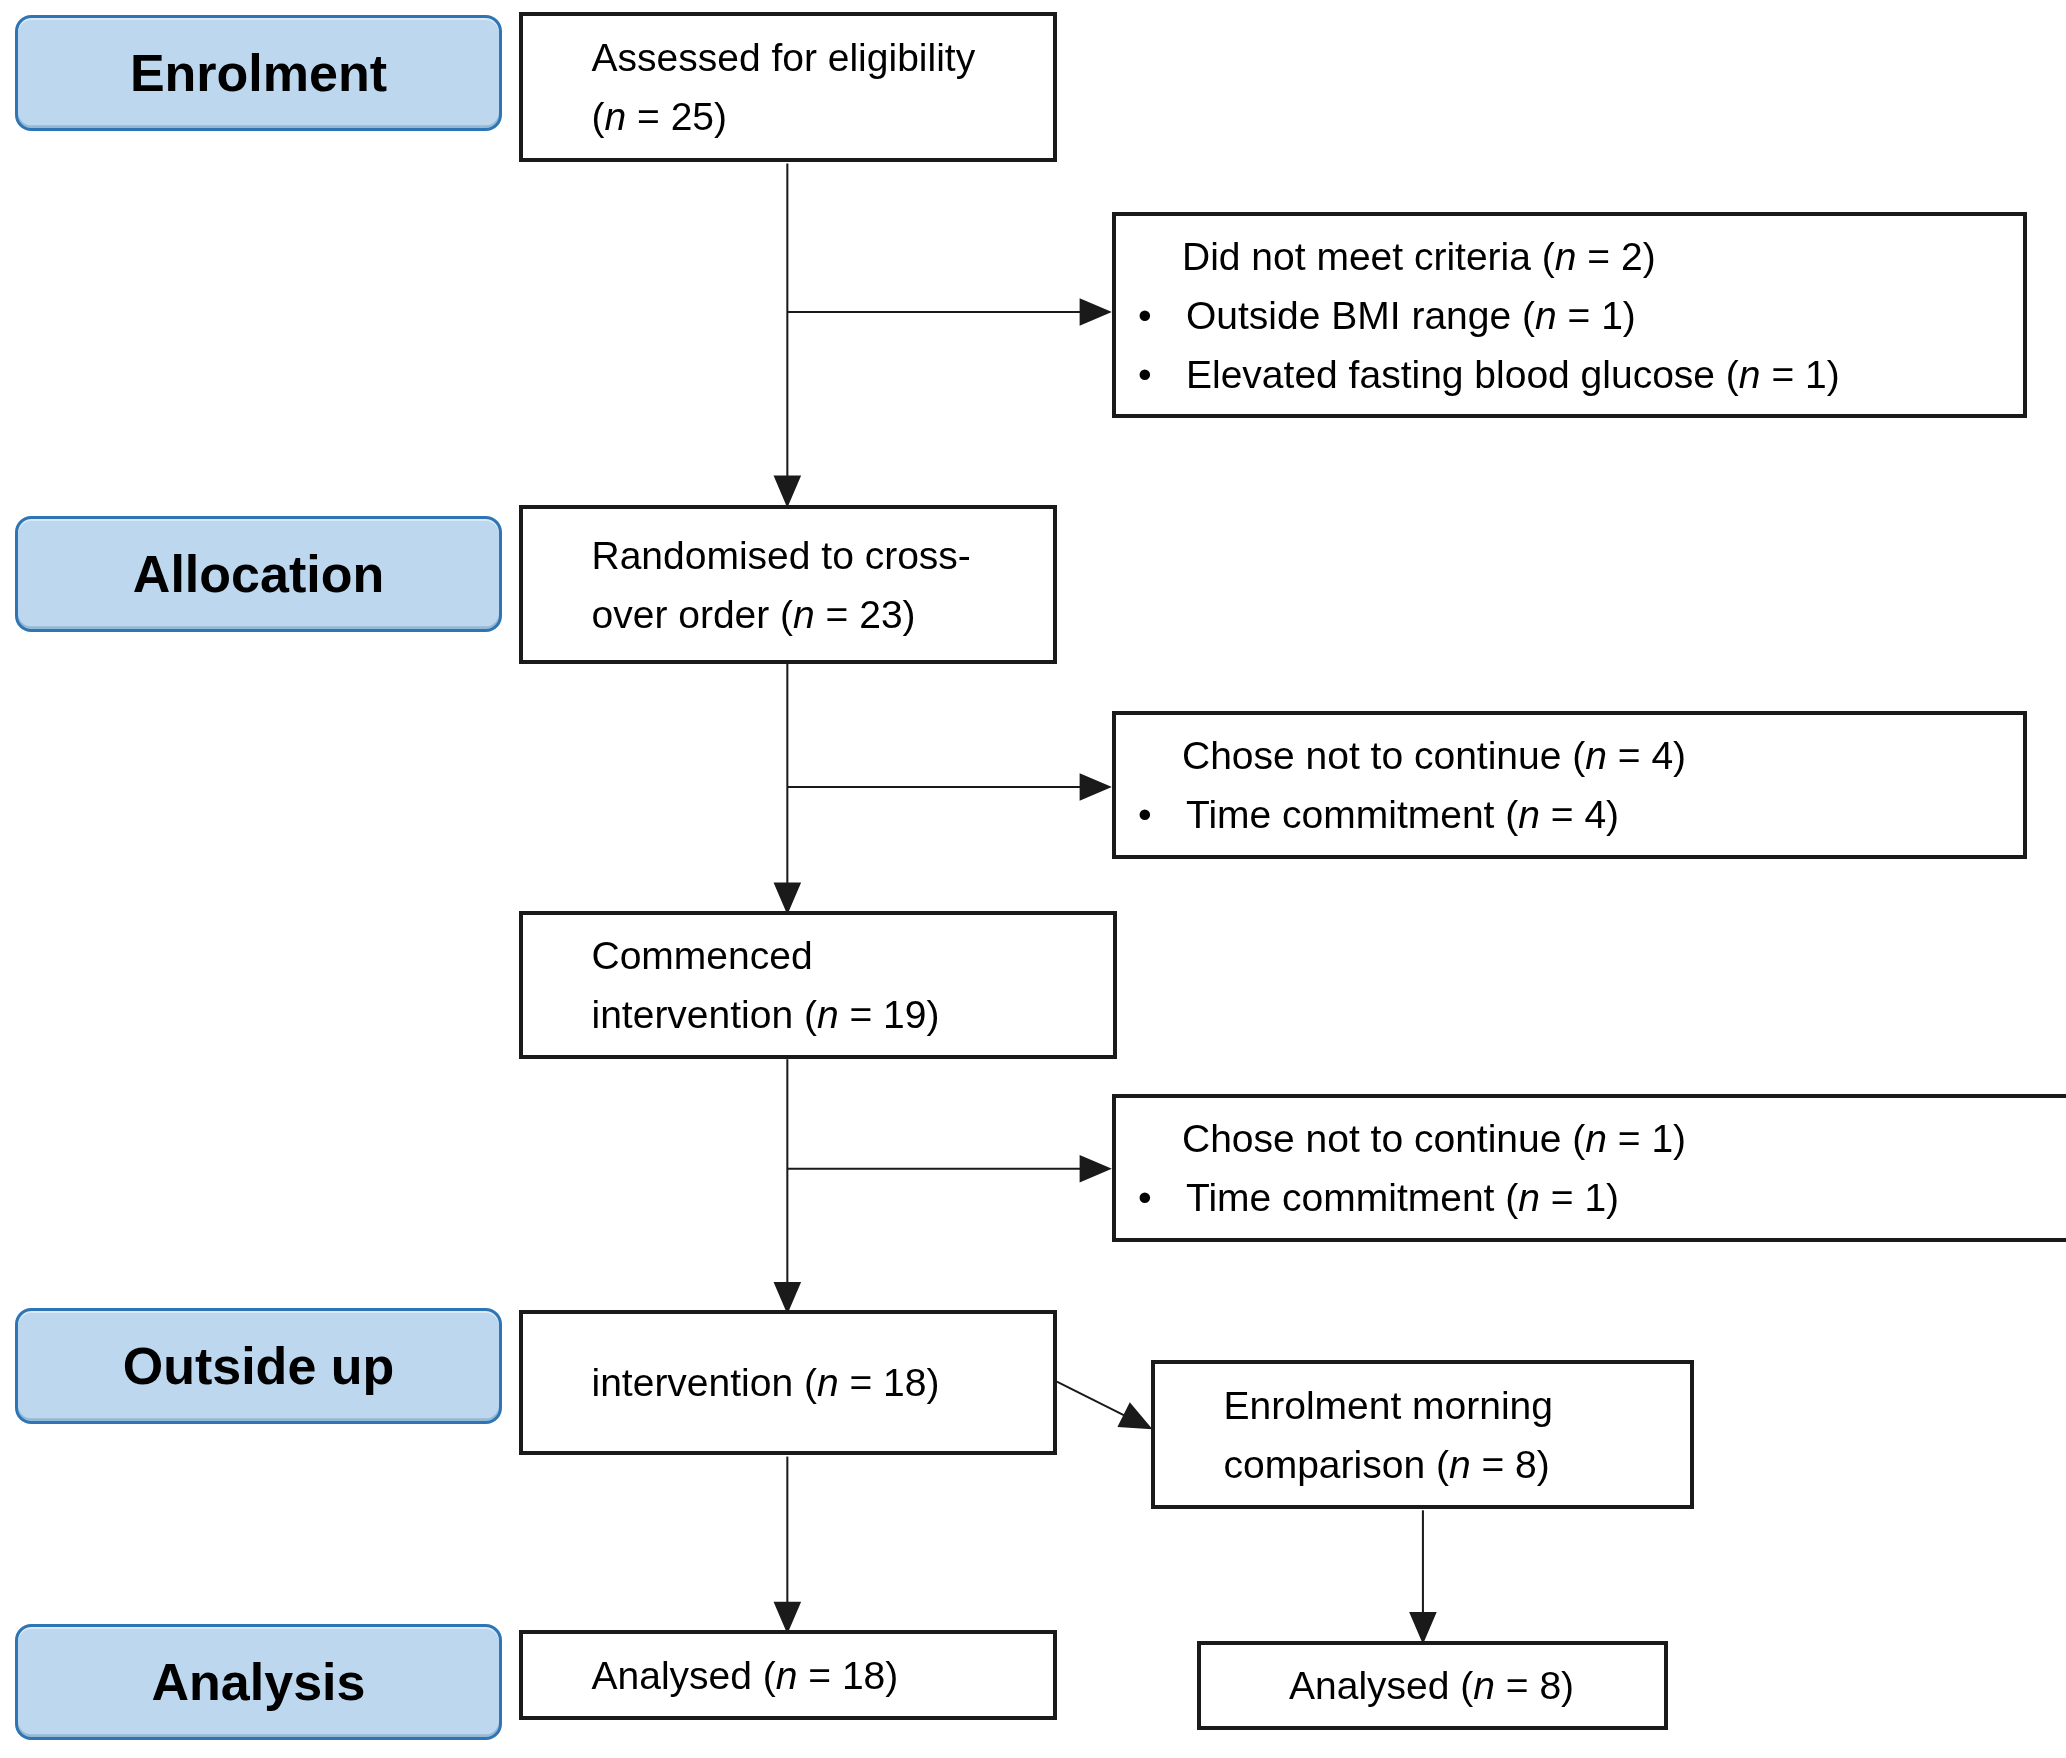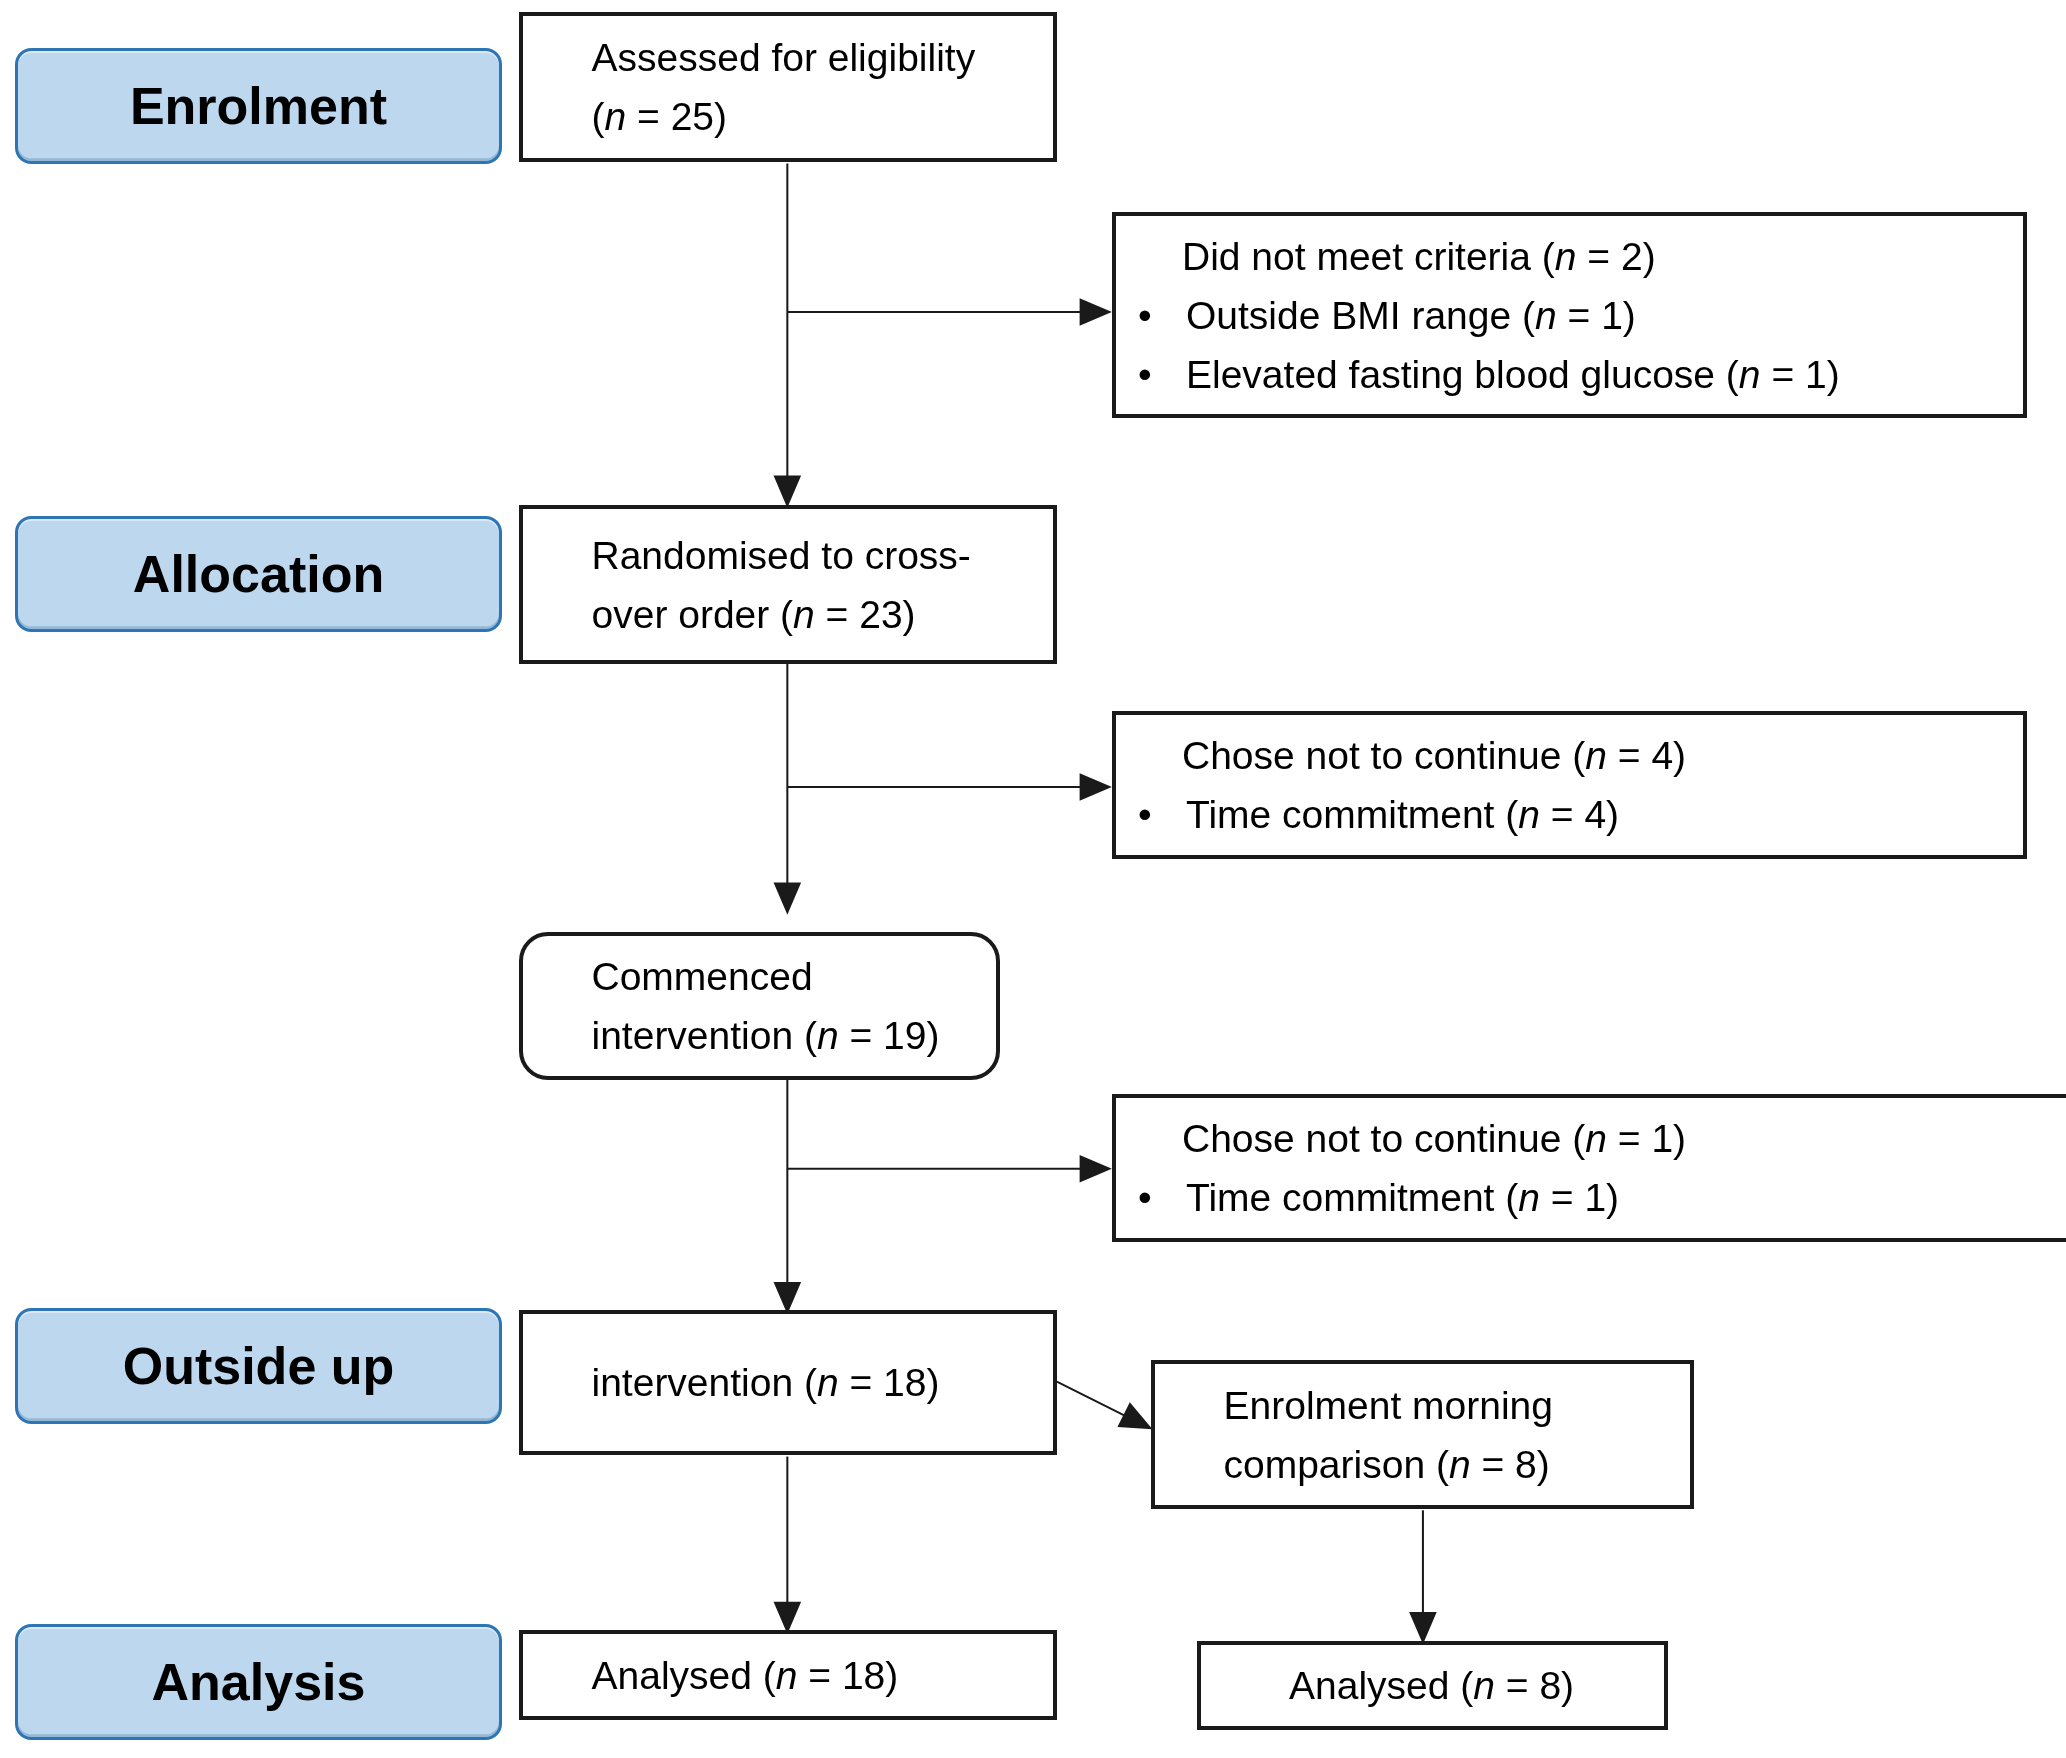--- a/index.html
+++ b/index.html
@@ -26,39 +26,39 @@
     position: absolute;
     left: 15px; width: 487px; height: 116px;
     background: #BDD7EE;
     border: 3.4px solid #2E75B6;
     border-radius: 16.3px;
     box-sizing: border-box;
     display: flex; align-items: center; justify-content: center;
     font-size: 52px; font-weight: bold;
     box-shadow: inset 0 -2.7px 0 rgba(31,92,139,0.25), inset 0 2px 0 rgba(255,255,255,0.45);
   }
-  #stage-enrolment  { top: 15px; margin-top: 33px; }
+  #stage-enrolment  { top: 15px; }
   #stage-allocation { top: 516px; }
   #stage-followup   { top: 1308px; }
   #stage-analysis   { top: 1624px; }
 
   
   .fbox, .ebox {
     position: absolute;
     background: #ffffff;
     border: 4.1px solid #1a1a1a;
     box-sizing: border-box;
     display: flex; flex-direction: column; justify-content: center;
     font-size: 39px; line-height: 59px;
   }
   .fbox { padding-left: 24.5px; padding-right: 6.8px; }
 
   #box-assessed         { left: 519px;  top: 12.2px;   width: 538px; height: 150px; }
   #box-randomised       { left: 519px;  top: 505px;  width: 538px; height: 159px; }
-  #box-commenced        { left: 519px;  top: 932px; width: 481px; height: 148px; border-radius: 29px; }
+  #box-commenced        { left: 519px;  top: 911px; width: 598px; height: 148px; }
   #box-completed        { left: 519px;  top: 1310px; width: 538px; height: 145px; }
   #box-analysed-main    { left: 519px;  top: 1630px; width: 538px; height: 90px; }
   #box-morning          { left: 1151px; top: 1360px; width: 543px; height: 149px; }
   #box-analysed-morning { left: 1197px; top: 1641px; width: 471px; height: 89px; padding-left: 44px; }
 
   
   .ebox { padding-left: 22px; padding-right: 11px; }
   #box-excl-1 { left: 1112px; top: 212px;  width: 915px; height: 206px; }
   #box-excl-2 { left: 1112px; top: 711px; width: 915px; height: 148px; }
   #box-excl-3 { left: 1112px; top: 1094px; width: 973px; height: 148px; }

